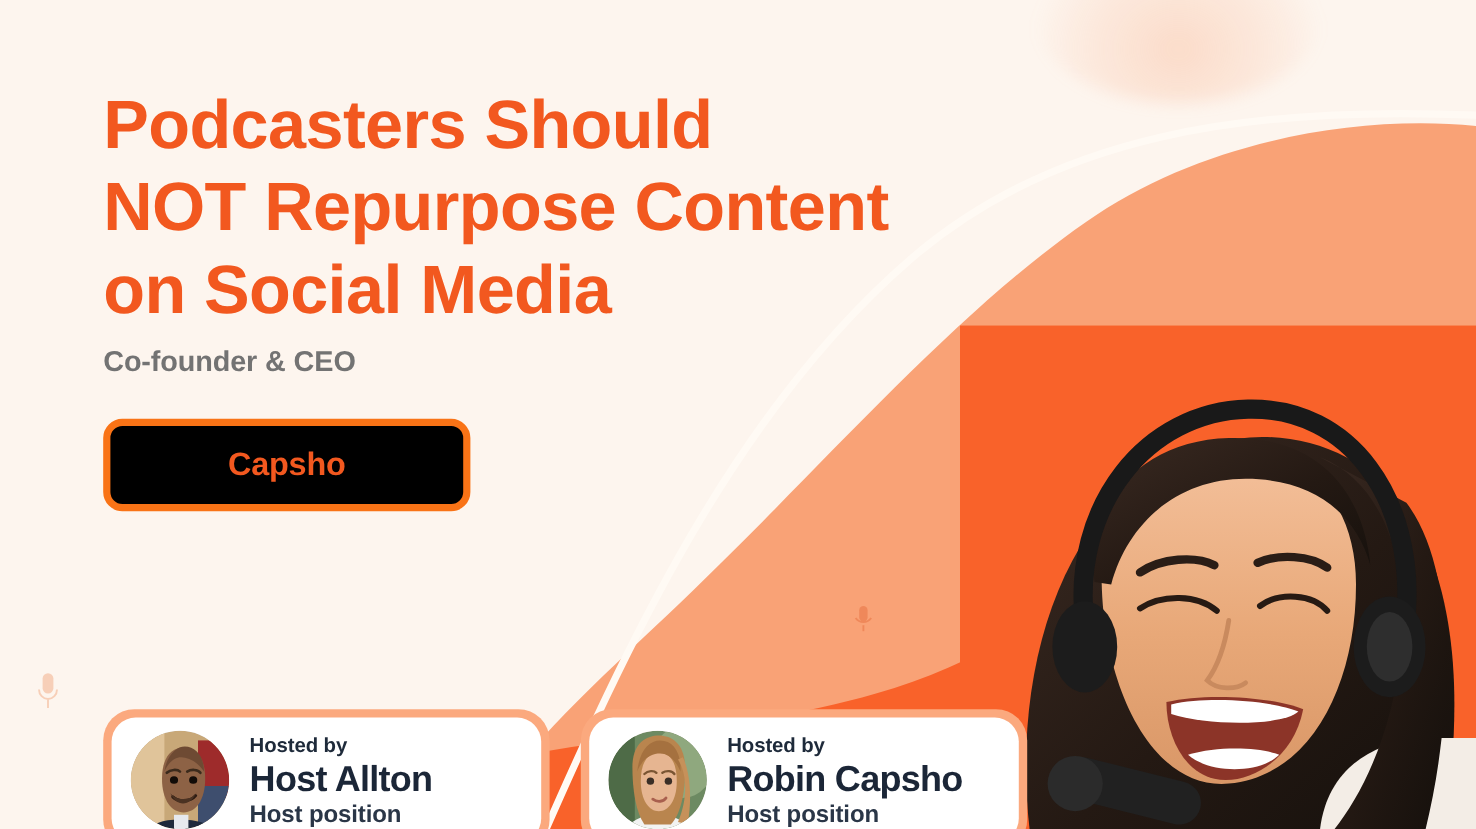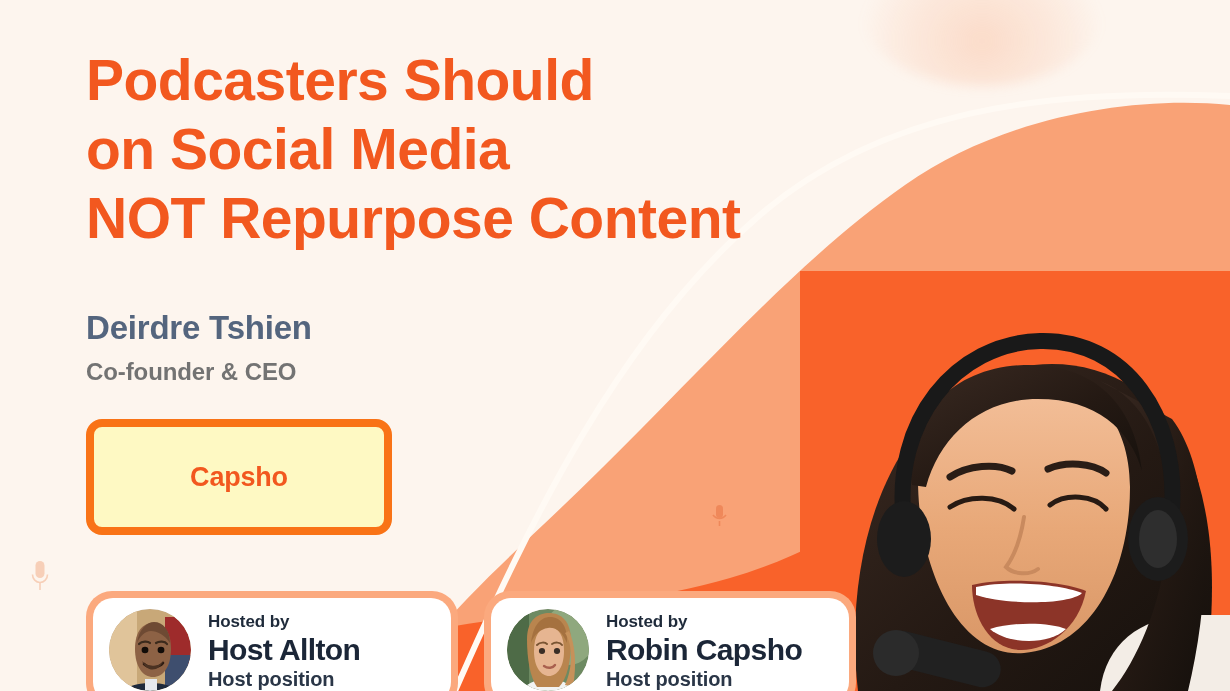--- a/index.html
+++ b/index.html
@@ -72,20 +72,21 @@
     padding:46px 0 0 86px;
   }
 
   .headline {
     font-size:57px;
     line-height:69px;
     font-weight:bold;
     letter-spacing:-0.5px;
     color:#F2581F;
     max-width:760px;
+    margin-top:24px;
   }
   .headline .ln { display:block; white-space:nowrap; }
 
   .speaker-name {
     margin-top:56px;
     font-size:33px;
     font-weight:bold;
     letter-spacing:-0.2px;
     color:#54657E;
   }
@@ -93,23 +94,23 @@
   .speaker-role {
     margin-top:11px;
     font-size:24px;
     font-weight:bold;
     letter-spacing:-0.1px;
     color:#737373;
   }
 
   .brand-btn {
     margin-top:33px;
-    width:306px; height:116px;
-    background:#fef9c3;
-    border:8px solid #f97316;
+    width:306px; height:77px;
+    background:#000000;
+    border:6px solid #f97316;
     border-radius:16px;
     display:flex;
     align-items:center;
     justify-content:center;
     font-size:27px;
     font-weight:bold;
     letter-spacing:-0.2px;
     color:#F2581F;
     cursor:pointer;
   }
@@ -273,25 +274,24 @@
         <rect x="82" y="370" width="120" height="36" rx="18" transform="rotate(14 142 388)" fill="#212121"></rect>
         <circle cx="96" cy="382" r="23" fill="#2B2B2B"></circle>
       </g>
     </svg>
   </div>
 
   <div class="content">
 
     <h1 class="headline">
       <span class="ln">Podcasters Should</span>
+      <span class="ln">NOT Repurpose Content</span>
       <span class="ln">on Social Media</span>
-      <span class="ln">NOT Repurpose Content</span>
     </h1>
 
-    <div class="speaker-name">Deirdre Tshien</div>
     <div class="speaker-role">Co-founder &amp; CEO</div>
 
     <div class="brand-btn">
       <span>Capsho</span>
     </div>
   </div>
 
   <div class="host-cards">
 
     <div class="host-card">

